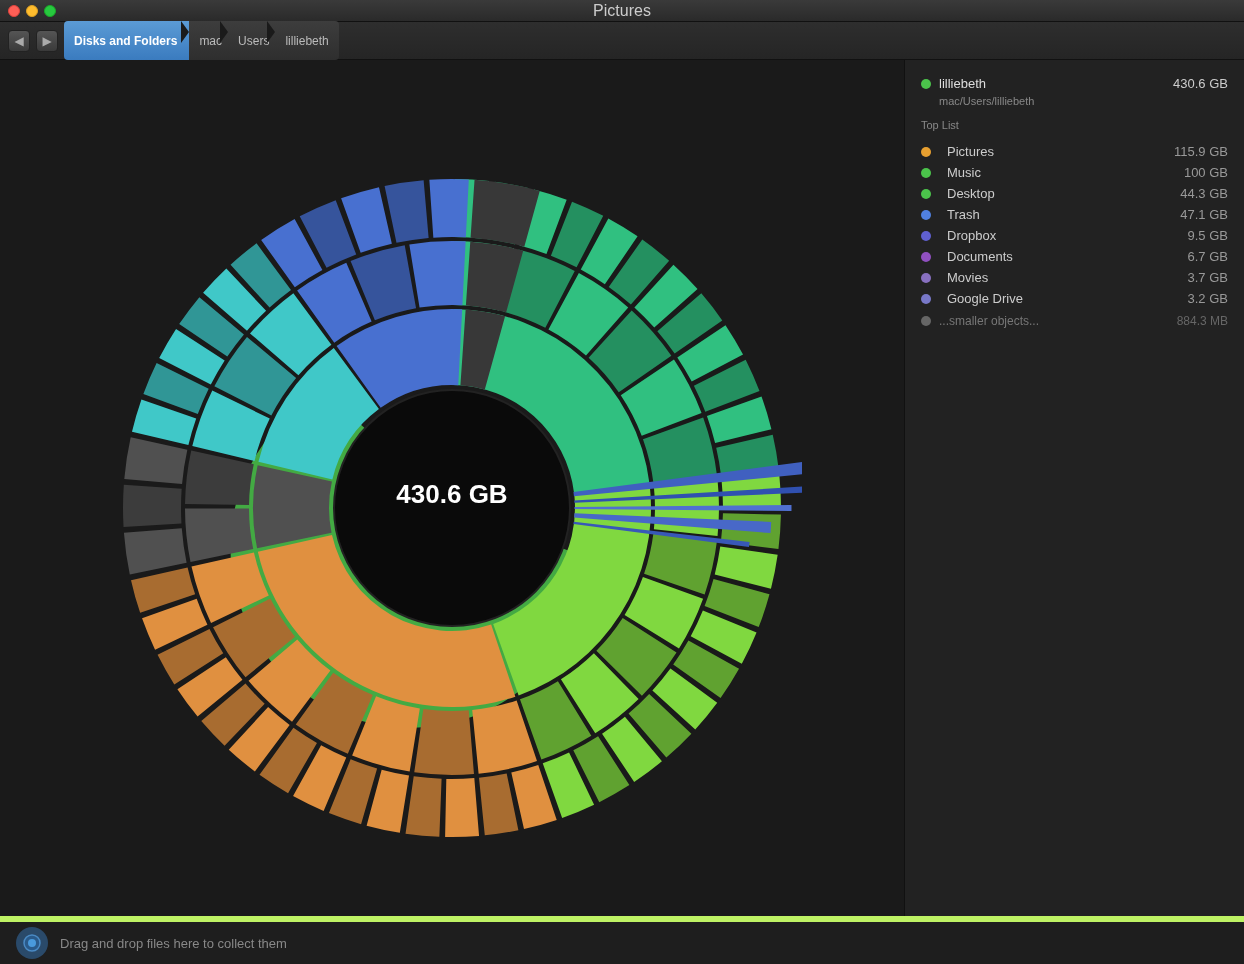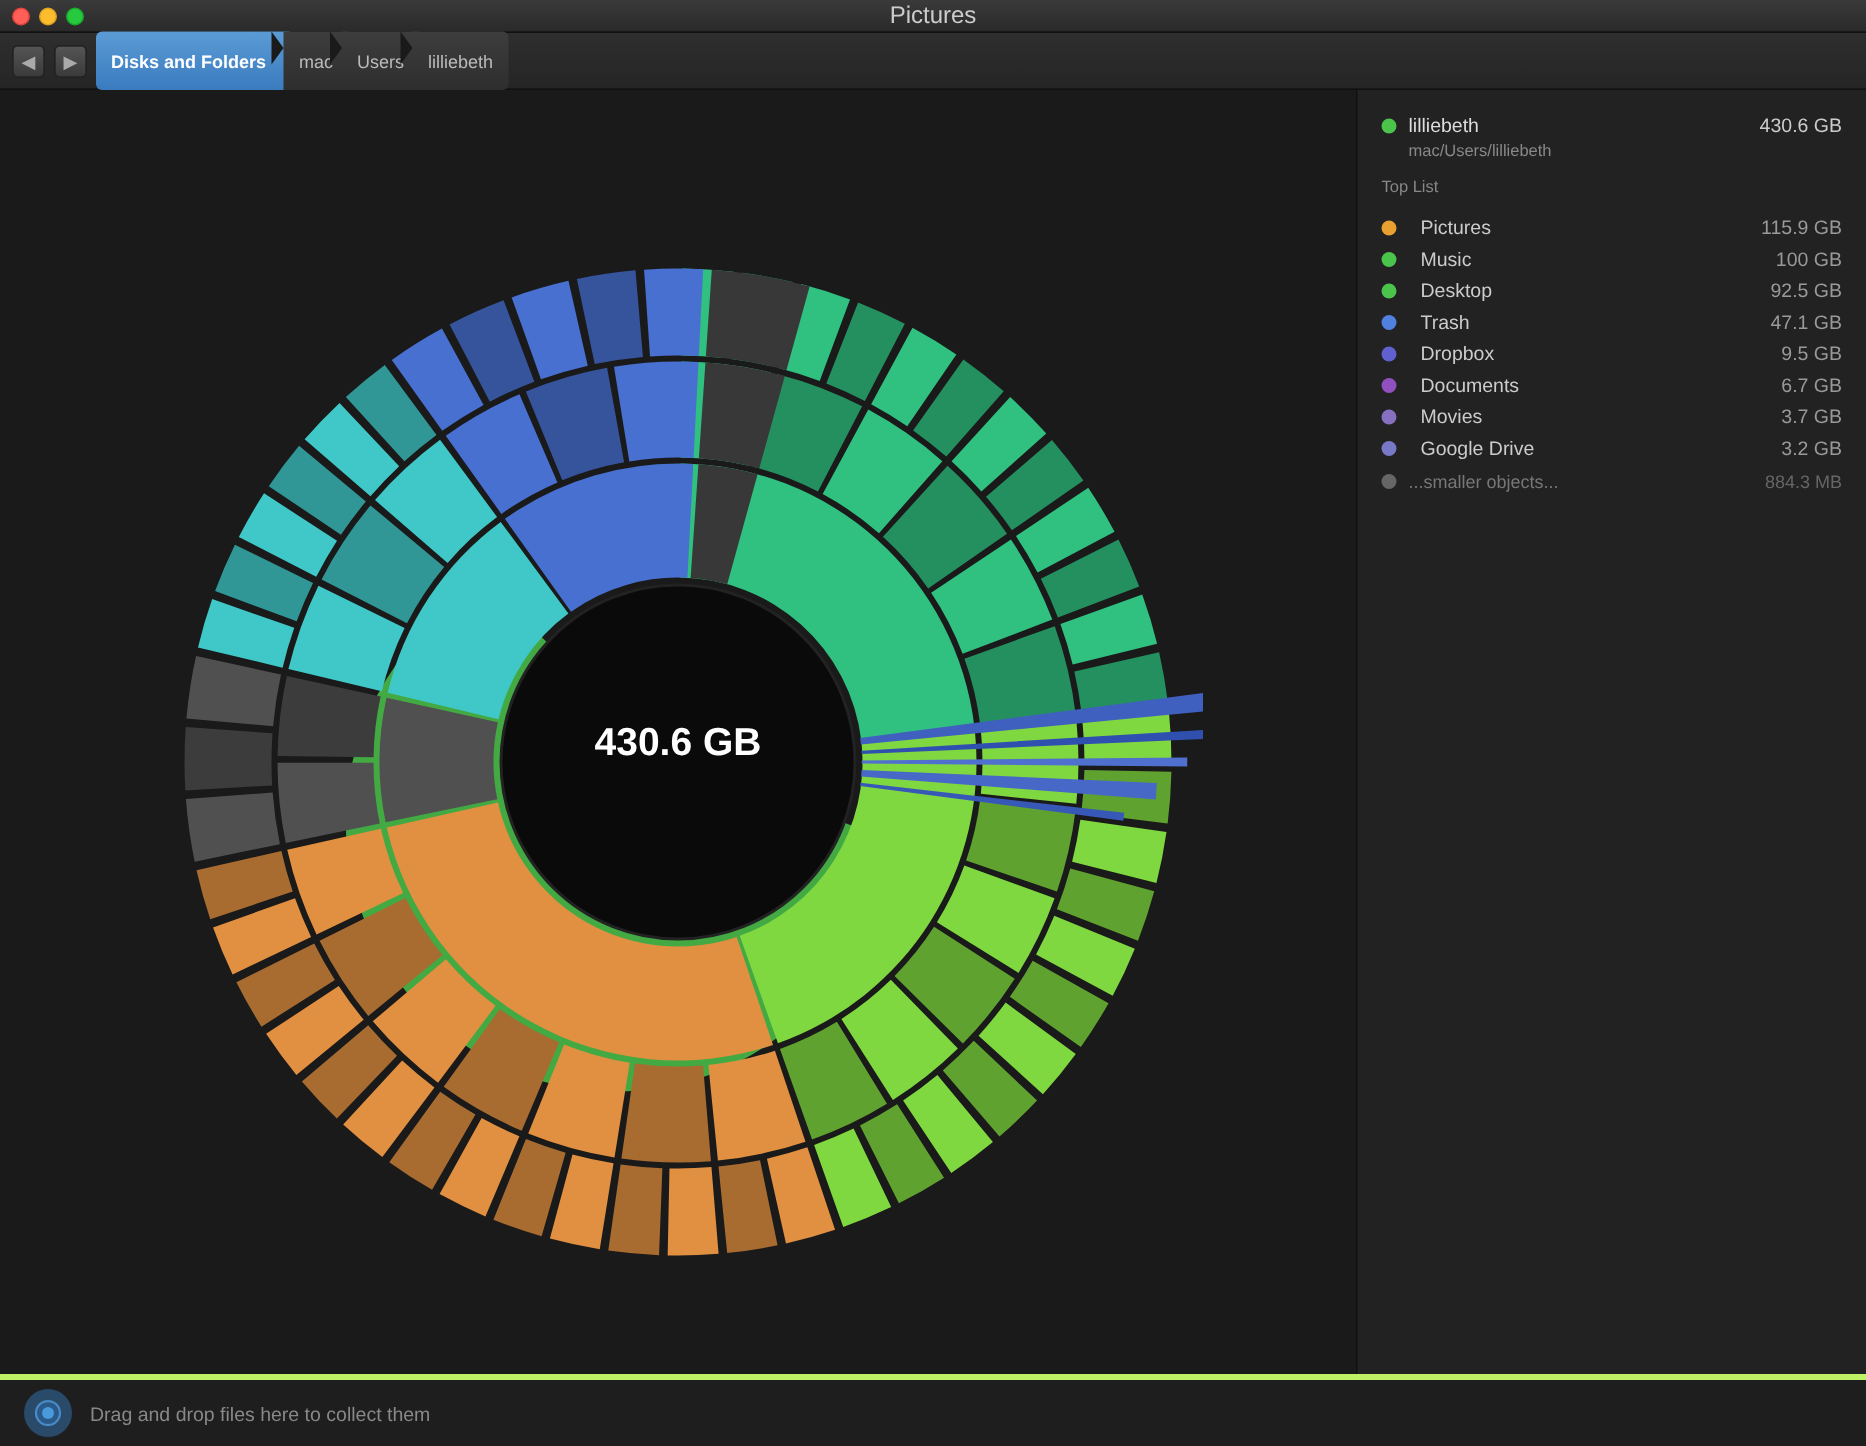--- a/index.html
+++ b/index.html
@@ -195,21 +195,21 @@
     .smaller-objects-size {
       margin-left: auto;
       font-size: 12px;
       color: #666;
     }
 
     
     #bottombar {
       height: 48px;
       background: #1e1e1e;
-      border-top: 4px solid #bef264;
+      border-top: 6px solid #bef264;
       display: flex;
       align-items: center;
       padding: 0 16px;
       gap: 12px;
     }
     .bottom-icon {
       width: 32px; height: 32px;
       border-radius: 50%;
       background: #2a4a6a;
       display: flex; align-items: center; justify-content: center;
@@ -385,21 +385,21 @@
       <span class="list-item-size">115.9  GB</span>
     </div>
     <div class="list-item">
       <span class="sidebar-dot" style="background:#4bc44b;"></span>
       <span class="list-item-name">Music</span>
       <span class="list-item-size">100    GB</span>
     </div>
     <div class="list-item">
       <span class="sidebar-dot" style="background:#4bc44b;"></span>
       <span class="list-item-name">Desktop</span>
-      <span class="list-item-size">92.5   GB</span>
+      <span class="list-item-size">44.3   GB</span>
     </div>
     <div class="list-item">
       <span class="sidebar-dot" style="background:#5080e0;"></span>
       <span class="list-item-name">Trash</span>
       <span class="list-item-size">47.1   GB</span>
     </div>
     <div class="list-item">
       <span class="sidebar-dot" style="background:#6060d0;"></span>
       <span class="list-item-name">Dropbox</span>
       <span class="list-item-size">9.5    GB</span>

